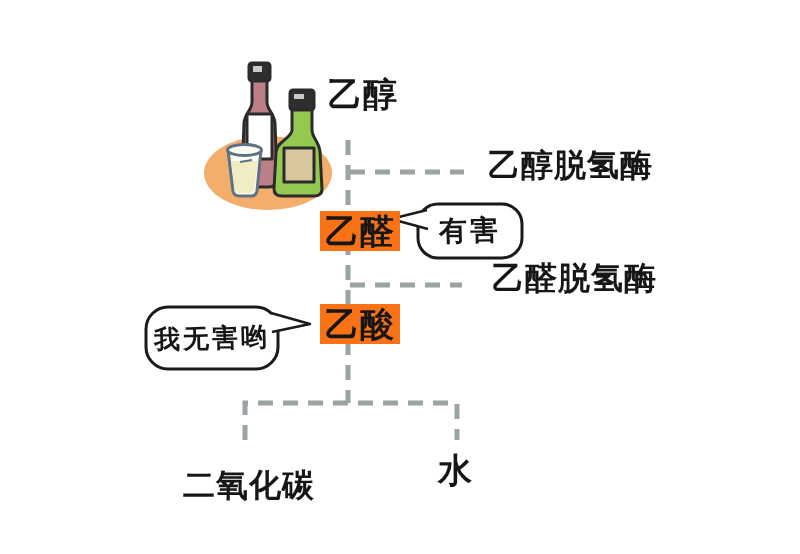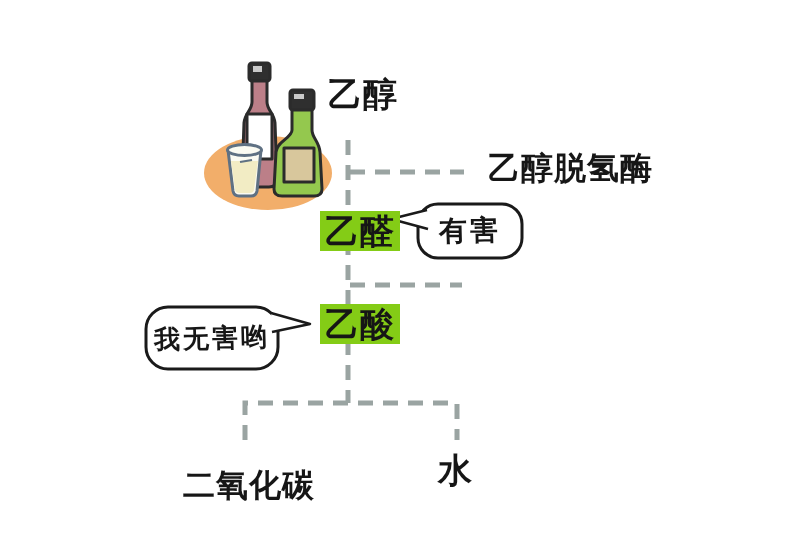--- a/index.html
+++ b/index.html
@@ -10,21 +10,21 @@
   }
   #stage{position:absolute;inset:0;width:800px;height:400px;}
   svg#art{position:absolute;left:0;top:0;}
   .ol{stroke:#2b2b2b;stroke-width:3;stroke-linejoin:round;}
   .dash{fill:none;stroke-width:5;stroke-dasharray:15 10;stroke-linecap:butt;}
   .bubble{stroke:#1a1a1a;stroke-width:3;}
   .label{
     position:absolute;color:#161616;font-weight:700;
     line-height:1;white-space:nowrap;letter-spacing:1px;
   }
-  .node-on-line{background:#84cc16;padding:3px 5px;}
+  .node-on-line{background:#f97316;padding:3px 5px;}
   .bubble-text{
     position:absolute;display:flex;align-items:center;justify-content:center;
     color:#161616;font-weight:600;letter-spacing:3px;
     transform:rotate(-1.5deg);
   }
   .fs34{font-size:34px;} .fs32{font-size:32px;}
   .fs28{font-size:28px;} .fs26{font-size:26px;}
 </style>
 </head>
 <body>
@@ -73,24 +73,25 @@
     </g>
 
     <g>
       <rect class="bubble" fill="#ffffff" x="146" y="307" width="132" height="62" rx="22"></rect>
       <path fill="#ffffff" stroke="#1a1a1a" stroke-width="2.5" stroke-linejoin="round" d="M 271 313 L 310 324 L 272 332"></path>
     </g>
   </svg>
 
   <div class="label fs34" style="left:328px;top:77px;">乙醇</div>
 
-  <div class="label fs32" style="left:488px;top:152px;">乙醇脱氢酶</div>
+  <div class="label fs32" style="left:488px;top:152px;font-family:Liberation Mono, monospace;">乙醇脱氢酶</div>
 
   <div class="label fs34 node-on-line" style="left:320px;top:211px;">乙醛</div>
 
+  <div class="label fs32" style="left:492px;top:262px;">乙醛脱氢酶</div>
 
   <div class="label fs34 node-on-line" style="left:320px;top:304px;">乙酸</div>
 
   <div class="label fs32" style="left:183px;top:469px;">二氧化碳</div>
 
   <div class="label fs34" style="left:438px;top:453px;">水</div>
 
   <div class="bubble-text fs28" style="left:418px;top:204px;width:104px;height:54px;">有害</div>
 
   <div class="bubble-text fs26" style="left:146px;top:307px;width:132px;height:62px;">我无害哟</div>

